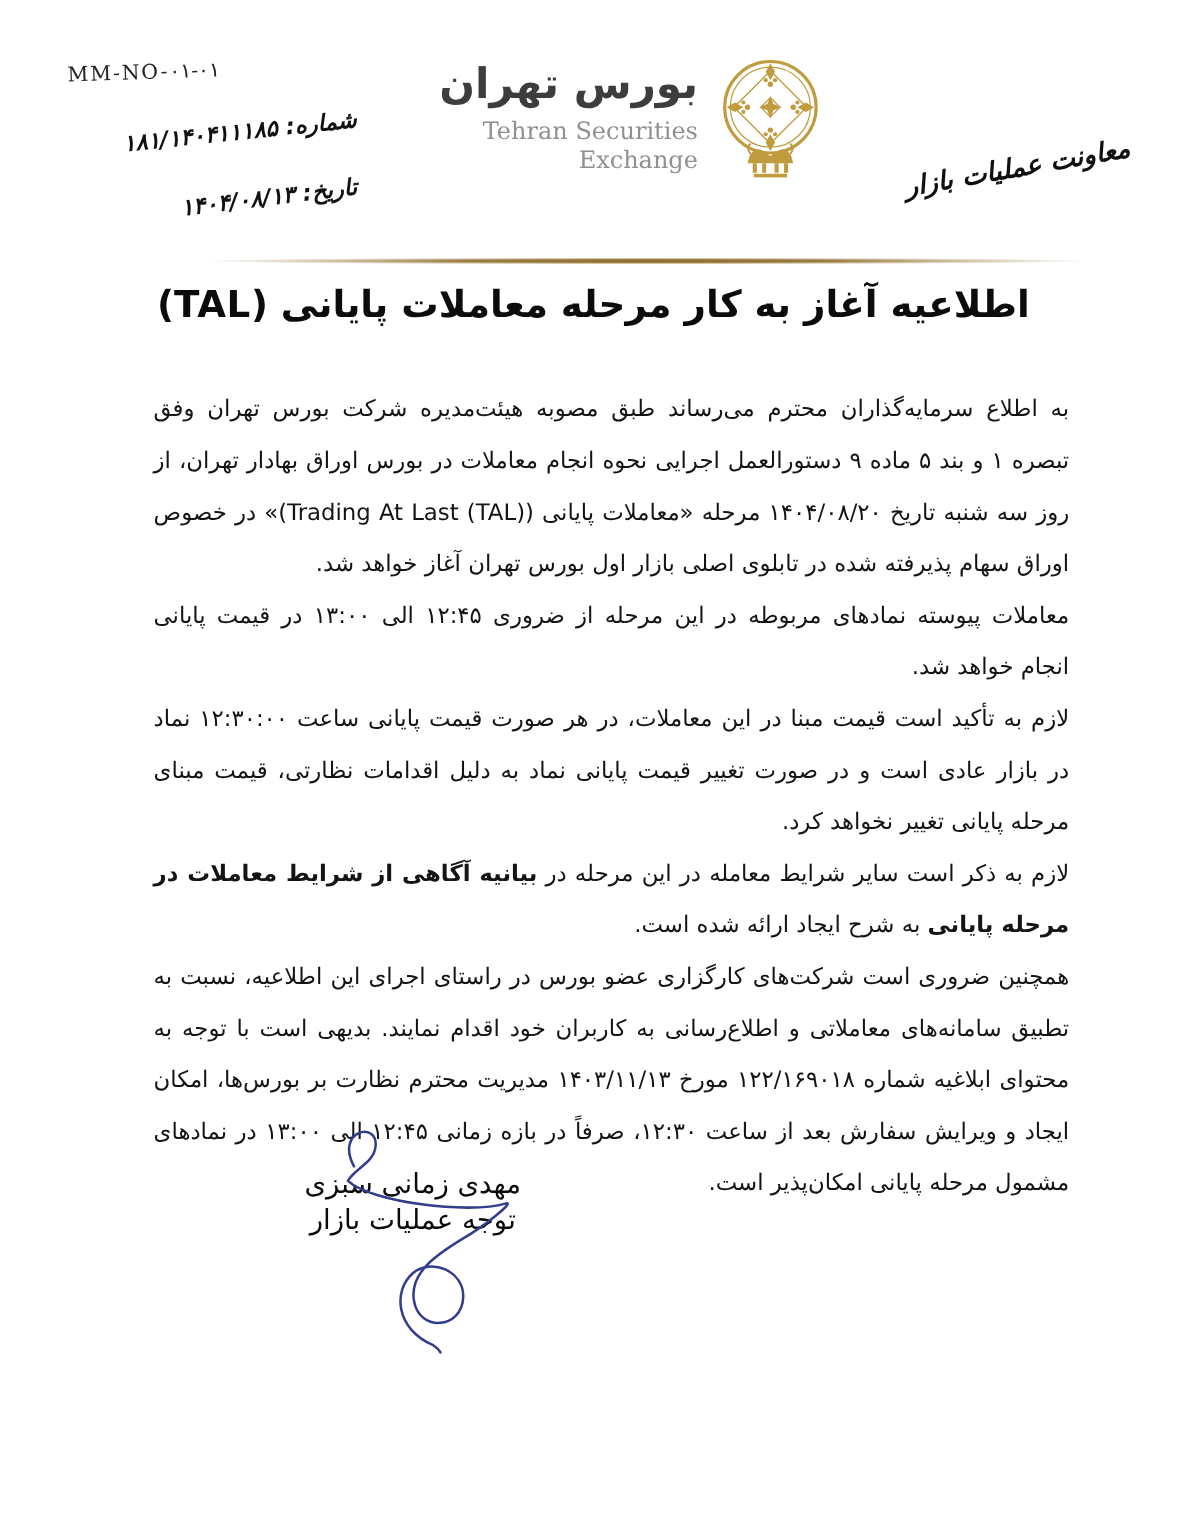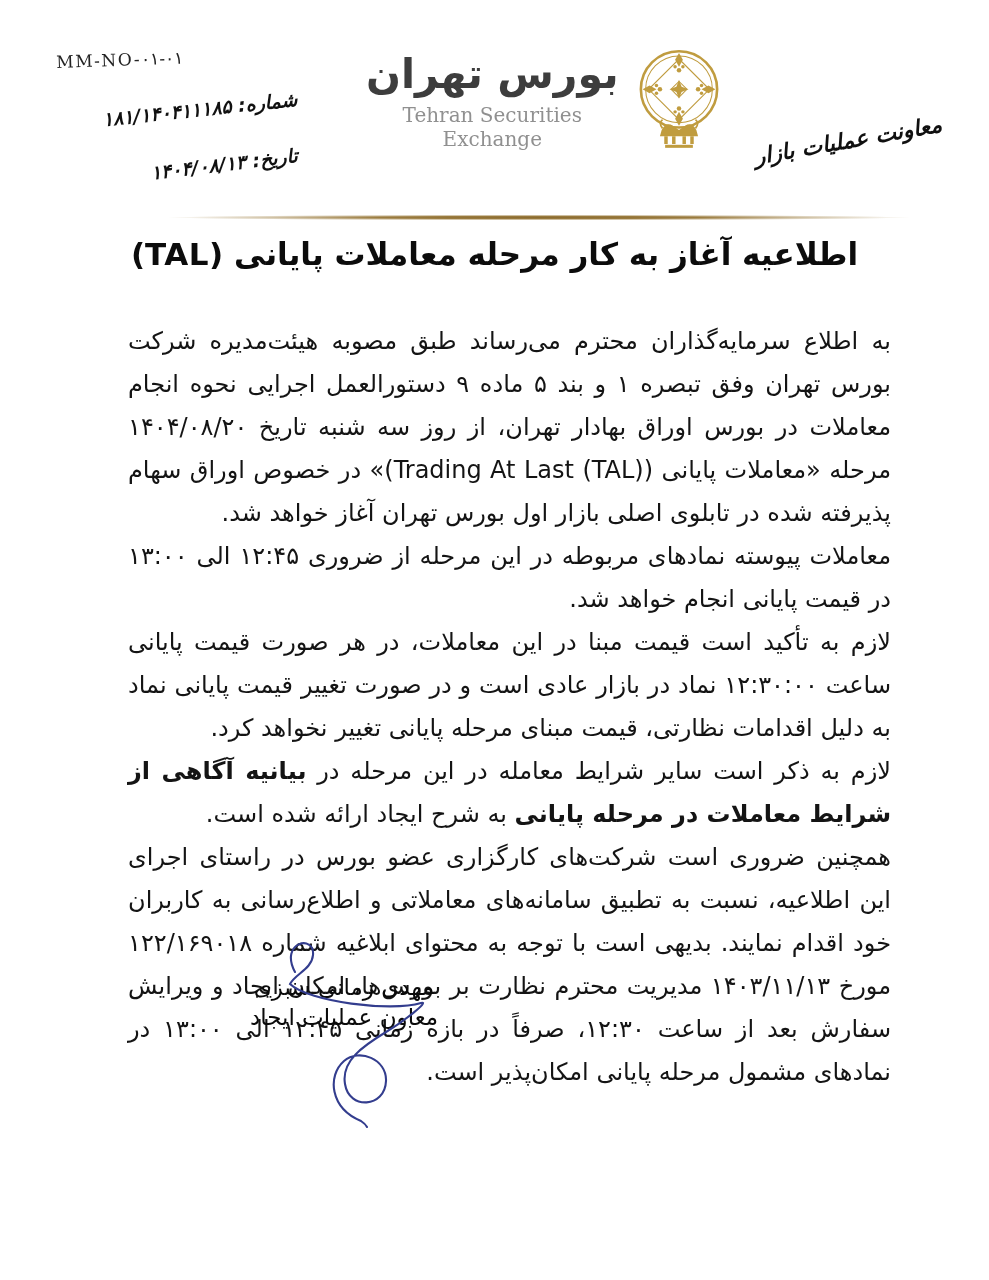--- a/index.html
+++ b/index.html
@@ -20,22 +20,22 @@
     direction:rtl;font-weight:bold;font-style:italic;font-size:19px;color:#111;
     transform-origin:right top;white-space:nowrap;
   }
   .hand.number{margin-top:16px;transform:rotate(-6deg);}
   .hand.date{margin-top:34px;transform:rotate(-7deg);}
   .hand .val{letter-spacing:0.5px;}
 
   
   .logo{position:absolute;left:366px;top:40px;display:flex;align-items:flex-start;gap:8px;}
   .logo-text{text-align:center;margin-top:14px;min-width:150px;}
-  .brand-fa{direction:rtl;font-size:41px;font-weight:bold;color:#3d3d3d;line-height:1;}
-  .brand-en{font-family:"DejaVu Serif",serif;color:#909090;font-size:20px;line-height:1.2;margin-top:8px;}
+  .brand-fa{direction:rtl;font-size:35px;font-weight:bold;color:#3d3d3d;line-height:1;}
+  .brand-en{font-family:"DejaVu Serif",serif;color:#909090;font-size:20px;line-height:1.2;margin-top:8px;text-align:right;}
   .emblem{width:104px;height:116px;display:block;}
 
   
   .dept{
     position:absolute;right:16px;top:128px;width:250px;direction:rtl;text-align:center;
     font-weight:bold;font-style:italic;font-size:22px;color:#101010;
     transform:rotate(-10deg);transform-origin:center;white-space:nowrap;
   }
 
   
@@ -46,21 +46,21 @@
 
   
   .title{
     position:absolute;left:0;right:0;top:236px;text-align:center;direction:rtl;
     font-size:31px;font-weight:bold;color:#0c0c0c;letter-spacing:0.5px;
   }
 
   
   .body-text{
     position:absolute;left:100px;right:98px;top:320px;direction:rtl;
-    text-align:justify;font-size:24px;line-height:43px;color:#141414;margin-left:28px;
+    text-align:justify;font-size:19px;line-height:43px;color:#141414;margin-left:28px;
   }
   .body-text p{margin:0;}
   .bold-phrase{font-weight:bold;}
 
   
   .sig-text{
     position:absolute;left:244px;top:972px;width:200px;direction:rtl;text-align:center;
     font-weight:normal;font-size:23px;line-height:30px;color:#0a0a0a;white-space:nowrap;
   }
   .sig-ink{position:absolute;left:243px;top:928px;width:205px;height:205px;pointer-events:none;}
@@ -136,21 +136,21 @@
   <div class="body-text">
     <p>به اطلاع سرمایه‌گذاران محترم می‌رساند طبق مصوبه هیئت‌مدیره شرکت بورس تهران وفق تبصره ۱ و بند ۵ ماده ۹ دستورالعمل اجرایی نحوه انجام معاملات در بورس اوراق بهادار تهران، از روز سه شنبه تاریخ ۱۴۰۴/۰۸/۲۰ مرحله «معاملات پایانی (Trading At Last (TAL))» در خصوص اوراق سهام پذیرفته شده در تابلوی اصلی بازار اول بورس تهران آغاز خواهد شد.</p>
     <p>معاملات پیوسته نمادهای مربوطه در این مرحله از ضروری ۱۲:۴۵ الی ۱۳:۰۰ در قیمت پایانی انجام خواهد شد.</p>
     <p>لازم به تأکید است قیمت مبنا در این معاملات، در هر صورت قیمت پایانی ساعت ۱۲:۳۰:۰۰ نماد در بازار عادی است و در صورت تغییر قیمت پایانی نماد به دلیل اقدامات نظارتی، قیمت مبنای مرحله پایانی تغییر نخواهد کرد.</p>
     <p><span>لازم به ذکر است سایر شرایط معامله در این مرحله در </span><span class="bold-phrase">بیانیه آگاهی از شرایط معاملات در مرحله پایانی</span><span> به شرح ایجاد ارائه شده است.</span></p>
     <p>همچنین ضروری است شرکت‌های کارگزاری عضو بورس در راستای اجرای این اطلاعیه، نسبت به تطبیق سامانه‌های معاملاتی و اطلاع‌رسانی به کاربران خود اقدام نمایند. بدیهی است با توجه به محتوای ابلاغیه شماره ۱۲۲/۱۶۹۰۱۸ مورخ ۱۴۰۳/۱۱/۱۳ مدیریت محترم نظارت بر بورس‌ها، امکان ایجاد و ویرایش سفارش بعد از ساعت ۱۲:۳۰، صرفاً در بازه زمانی ۱۲:۴۵ الی ۱۳:۰۰ در نمادهای مشمول مرحله پایانی امکان‌پذیر است.</p>
   </div>
 
   <div class="sig-text">
     <div>مهدی زمانی سبزی</div>
-    <div>معاون عملیات ایجاد</div>
+    <div>توجه عملیات بازار</div>
   </div>
   <svg class="sig-ink" viewBox="0 0 205 205" aria-hidden="true">
     <path d="M52,44 C36,14 72,6 70,27 C69,41 52,46 47,56
              C66,74 148,84 178,75
              C188,72 160,94 143,104
              C120,118 98,133 102,156
              C106,182 142,180 143,153
              C144,131 116,120 101,133
              C84,148 87,180 118,193
              C121,195 123,197 124,199" fill="none" stroke="#333d8e" stroke-width="2.1" stroke-linecap="round"></path>

